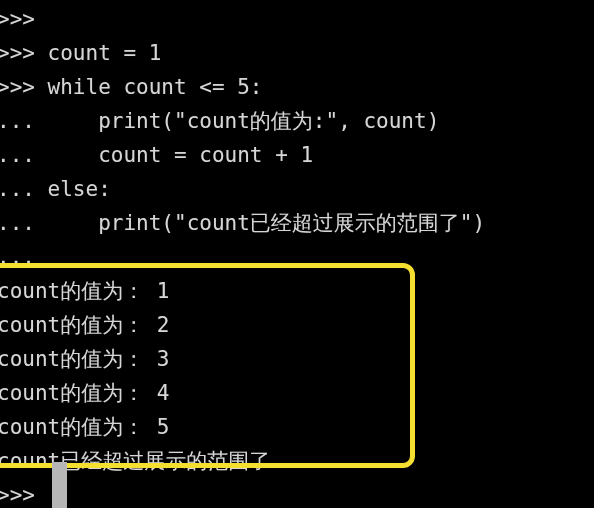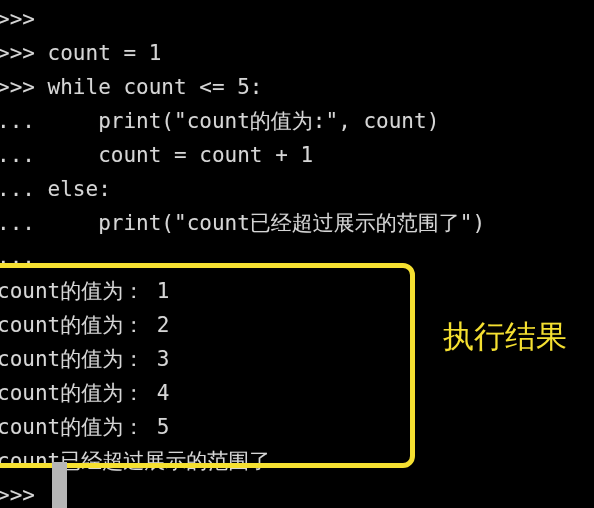--- a/index.html
+++ b/index.html
@@ -96,17 +96,16 @@
     <div class="line">count的值为： 2</div>
     <div class="line">count的值为： 3</div>
     <div class="line">count的值为： 4</div>
     <div class="line">count的值为： 5</div>
     <div class="line">count已经超过展示的范围了</div>
     <div class="line">&gt;&gt;&gt;</div>
   </div>
 
   <div id="output-highlight-box"></div>
 
-  <div id="annotation-label">执行结果</div>
 
   <div id="text-cursor"></div>
 
 </div>
 
 </body></html>

